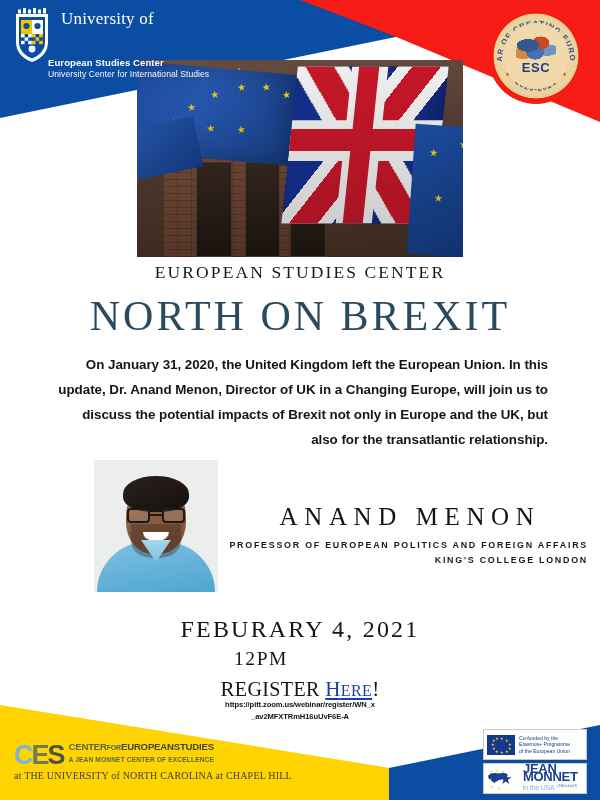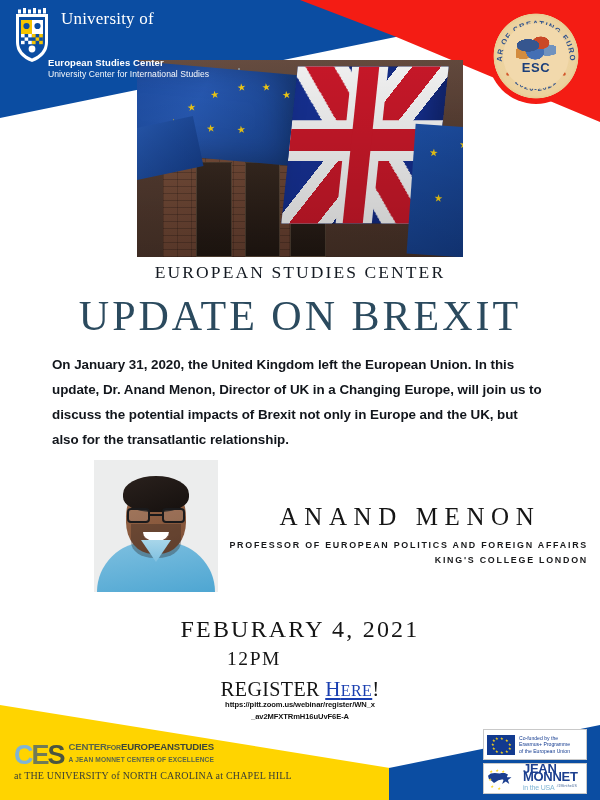--- a/index.html
+++ b/index.html
@@ -183,21 +183,21 @@
     font-family:"Liberation Serif", serif;
     font-size:17.5px; letter-spacing:2.1px; color:#141a22; font-weight:normal;
   }
   .title {
     position:absolute; left:0; top:293px; width:600px; text-align:center;
     font-family:"Liberation Serif", serif;
     font-size:42px; letter-spacing:3px; color:#2b4a5e; font-weight:normal;
     line-height:46px;
   }
   .blurb {
-    position:absolute; left:52px; top:352px; width:496px; text-align:left;
+    position:absolute; left:52px; top:352px; width:496px; text-align:right;
     font-family:"Liberation Sans", sans-serif;
     font-size:13.4px; font-weight:bold; color:#12161c;
     line-height:25px; letter-spacing:-.05px;
   }
 
   
   .portrait {
     position:absolute; left:94px; top:460px; width:124px; height:132px;
     background:#eceded; overflow:hidden; z-index:4;
   }
@@ -258,21 +258,21 @@
     line-height:15px;
   }
 
   
   .ev-date {
     position:absolute; left:0; top:616px; width:600px; text-align:center;
     font-family:"Liberation Serif", serif;
     font-size:24px; letter-spacing:2.2px; color:#151515; font-weight:normal;
   }
   .ev-time {
-    position:absolute; left:0; top:648px; width:508px; text-align:center;
+    position:absolute; left:7px; top:648px; width:508px; text-align:center;
     font-family:"Liberation Serif", serif;
     font-size:19.5px; letter-spacing:1.6px; color:#151515; font-weight:normal;
   }
   .ev-reg {
     position:absolute; left:0; top:677px; width:600px; text-align:center;
     font-family:"Liberation Serif", serif;
     font-size:21px; letter-spacing:.4px; color:#141414; font-weight:normal;
     z-index:9;
   }
   .ev-reg .lnk {
@@ -473,21 +473,21 @@
     <span class="star" style="left:16%;top:18%">★</span>
     <span class="star" style="left:46%;top:10%">★</span>
 
     <span class="star" style="left:24%;top:52%">★</span>
 
   </div>
   <div class="fp-shade"></div>
 </div>
 
 <div class="kicker">EUROPEAN STUDIES CENTER</div>
-<div class="title">UPDATE ON BREXIT</div>
+<div class="title">NORTH ON BREXIT</div>
 <div class="blurb">On January 31, 2020, the United Kingdom left the European Union. In this update, Dr. Anand Menon, Director of UK in a Changing Europe, will join us to discuss the potential impacts of Brexit not only in Europe and the UK, but also for the transatlantic relationship.</div>
 
 <div class="portrait">
   <div class="pt-shirt"></div>
   <div class="pt-head"></div>
   <div class="pt-beard"></div>
   <div class="pt-hair"></div>
   <div class="pt-glasses">
     <i class="l"></i>
       <b></b>

